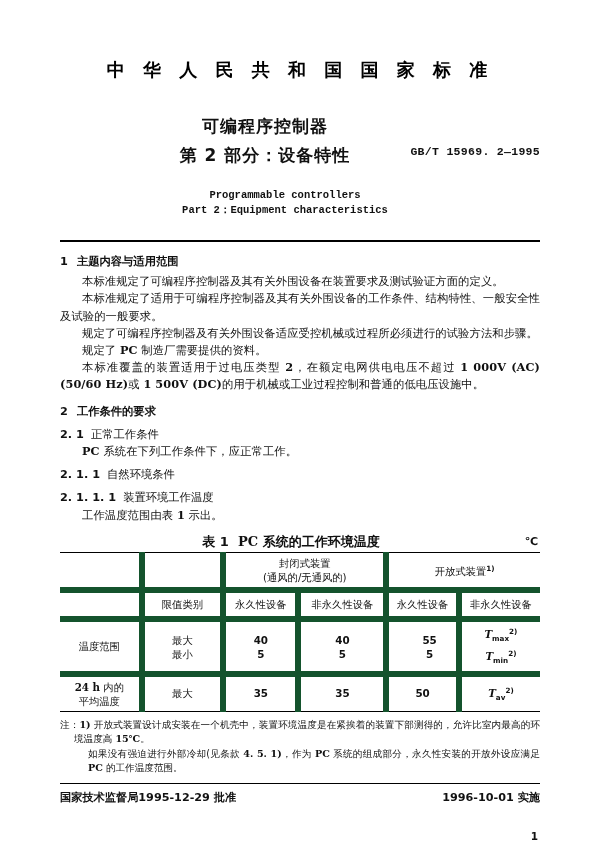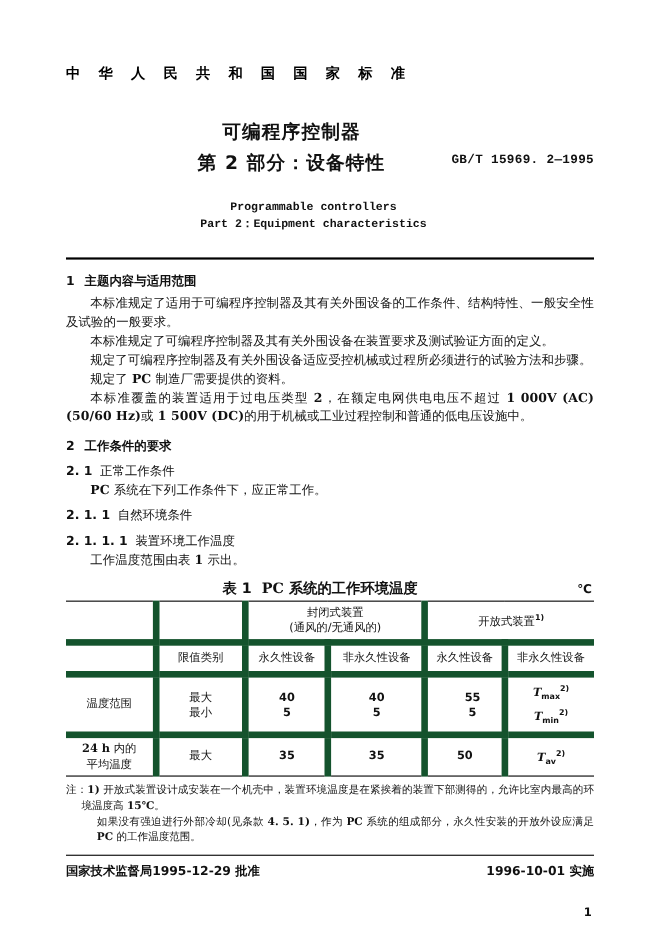--- a/index.html
+++ b/index.html
@@ -18,22 +18,22 @@
   .page {
     position: relative;
     width: 600px;
     height: 849px;
     box-sizing: border-box;
     padding: 0 60px;
   }
 
   
   .masthead {
-    text-align: left;
-    font-size: 13px;
+    text-align: center;
+    font-size: 18px;
     font-weight: bold;
     letter-spacing: 6px;
     padding-top: 58px;
     color: #000;
   }
 
   .title-block {
     position: relative;
     margin-top: 30px;
     height: 62px;
@@ -221,22 +221,22 @@
   </div>
 
   <hr class="rule-top">
 
   <div class="content">
 
     <div class="sec-h">
       <span class="num">1</span><span>主题内容与适用范围</span>
     </div>
 
+    <p class="para">本标准规定了可编程序控制器及其有关外围设备在装置要求及测试验证方面的定义。</p>
     <p class="para">本标准规定了适用于可编程序控制器及其有关外围设备的工作条件、结构特性、一般安全性及试验的一般要求。</p>
-    <p class="para">本标准规定了可编程序控制器及其有关外围设备在装置要求及测试验证方面的定义。</p>
     <p class="para">规定了可编程序控制器及有关外围设备适应受控机械或过程所必须进行的试验方法和步骤。</p>
 
     <p class="para"><span>规定了 </span><b class="lat">PC</b><span> 制造厂需要提供的资料。</span></p>
 
 
     <p class="para"><span>本标准覆盖的装置适用于过电压类型 </span><b class="lat">2</b><span>，在额定电网供电电压不超过 </span><b class="lat">1 000V (AC) (50/60 Hz)</b><span>或 </span><b class="lat">1 500V (DC)</b><span>的用于机械或工业过程控制和普通的低电压设施中。</span></p>
 
     <div class="sec-h">
       <span class="num">2</span><span>工作条件的要求</span>
     </div>

